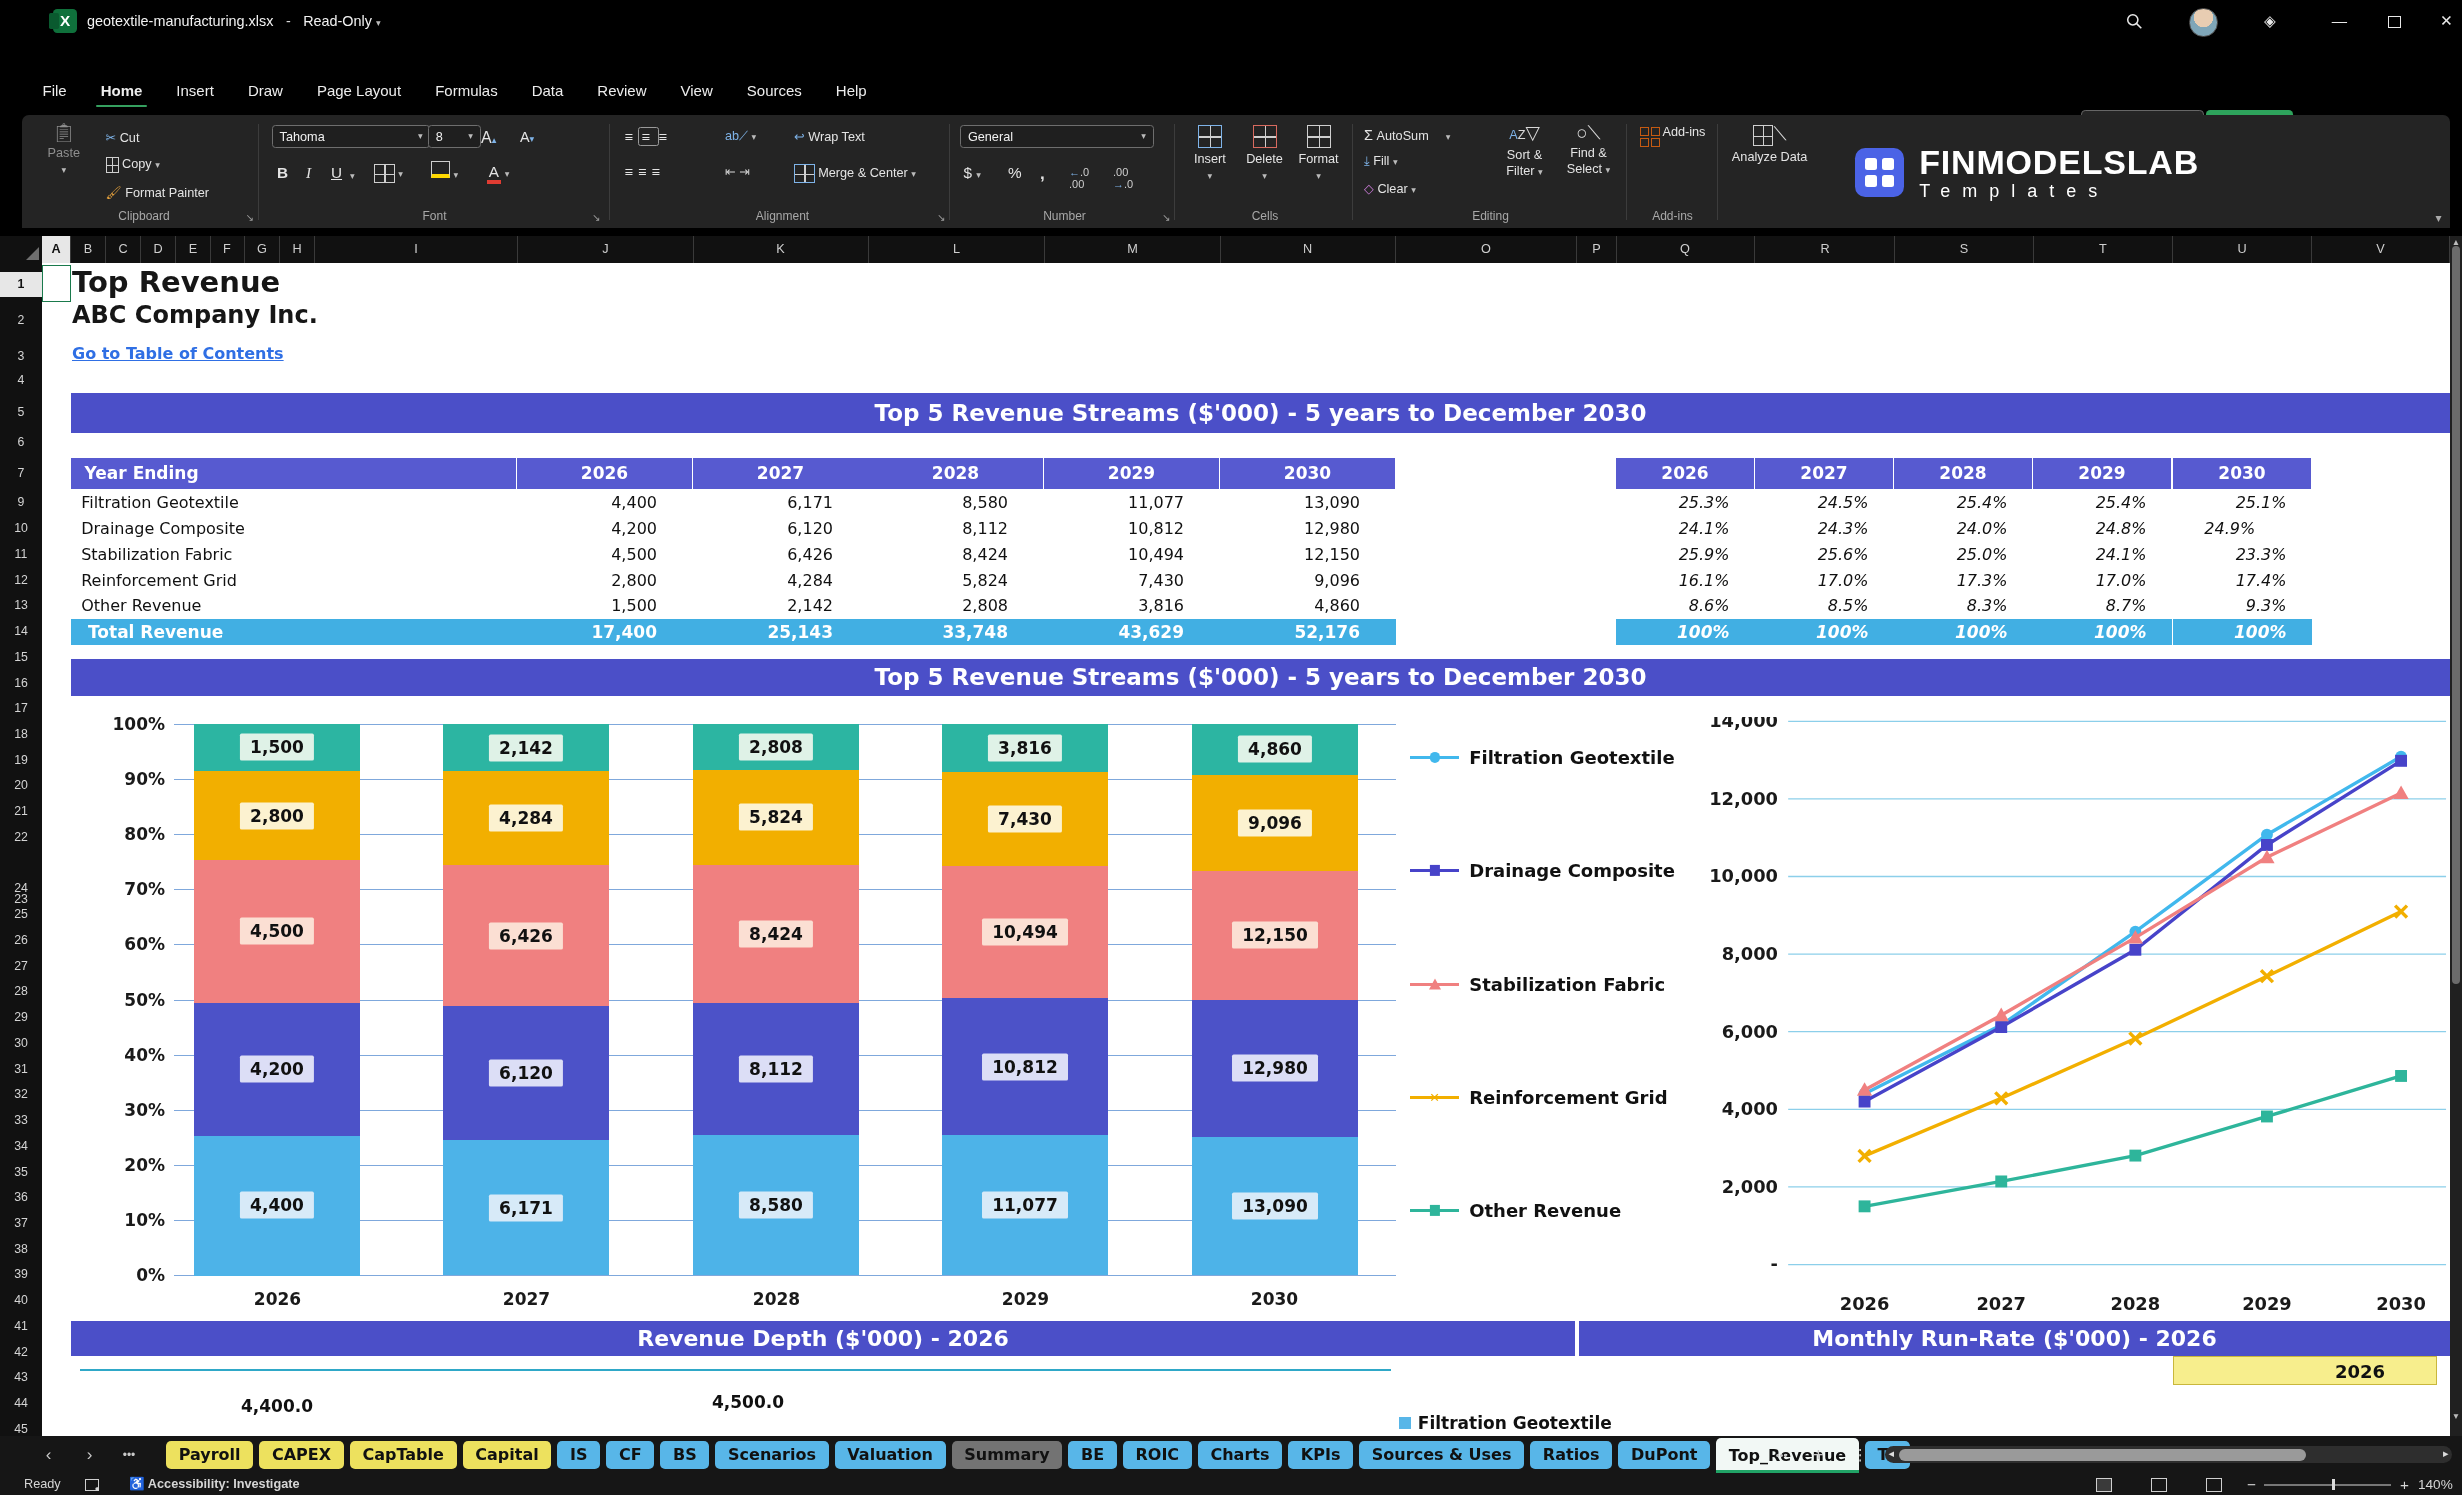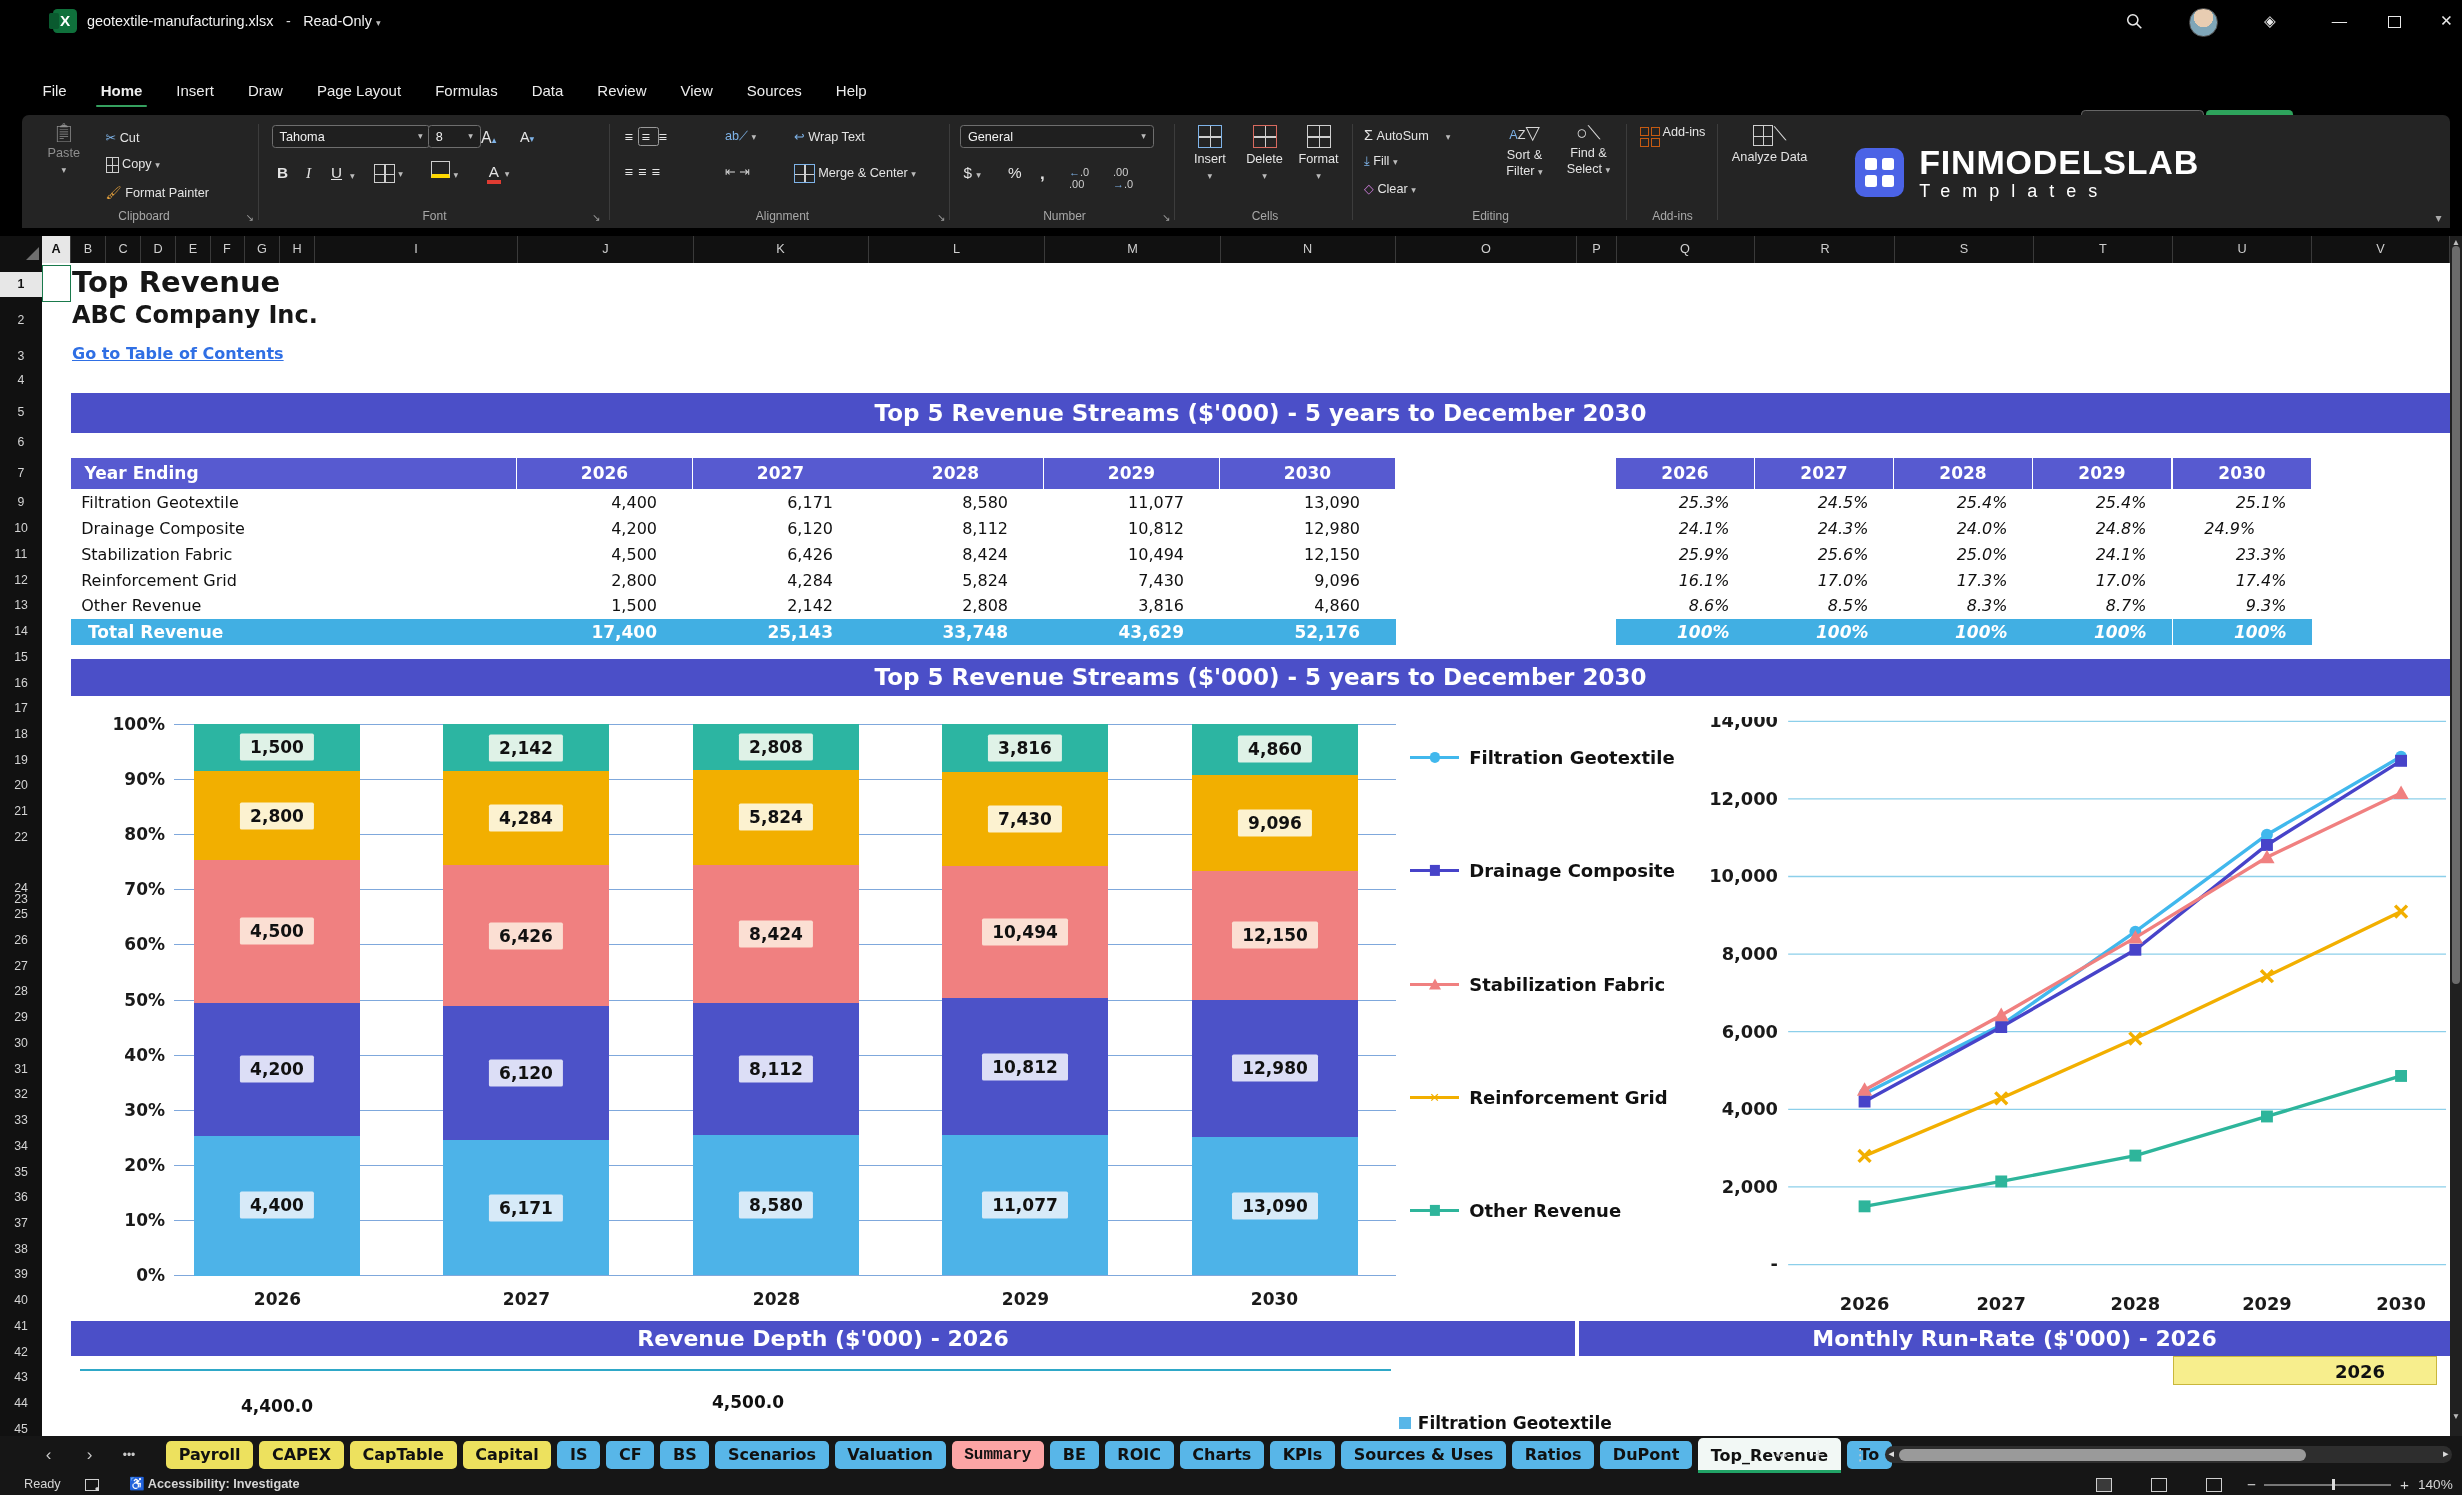--- a/index.html
+++ b/index.html
@@ -630,21 +630,21 @@
   <div id="sheettabs">
       <div class="stab" style="background: rgb(237, 225, 94);">Payroll</div>
       <div class="stab" style="background: rgb(237, 225, 94);">CAPEX</div>
       <div class="stab" style="background: rgb(237, 225, 94);">CapTable</div>
       <div class="stab" style="background: rgb(237, 225, 94);">Capital</div>
       <div class="stab" style="background: rgb(88, 182, 232);">IS</div>
       <div class="stab" style="background: rgb(88, 182, 232);">CF</div>
       <div class="stab" style="background: rgb(88, 182, 232);">BS</div>
       <div class="stab" style="background: rgb(88, 182, 232);">Scenarios</div>
       <div class="stab" style="background: rgb(88, 182, 232);">Valuation</div>
-      <div class="stab" style="background: #fca5a5; font-family: Liberation Mono, monospace;">Summary</div>
+      <div class="stab" style="background: #737373;">Summary</div>
       <div class="stab" style="background: rgb(88, 182, 232);">BE</div>
       <div class="stab" style="background: rgb(88, 182, 232);">ROIC</div>
       <div class="stab" style="background: rgb(88, 182, 232);">Charts</div>
       <div class="stab" style="background: rgb(88, 182, 232);">KPIs</div>
       <div class="stab" style="background: rgb(88, 182, 232);">Sources &amp; Uses</div>
       <div class="stab" style="background: rgb(88, 182, 232);">Ratios</div>
       <div class="stab" style="background: rgb(88, 182, 232);">DuPont</div>
       <div class="stab sel">Top_Revenue</div>
       <div class="stab" style="background: rgb(88, 182, 232);">To</div>
     </div>

